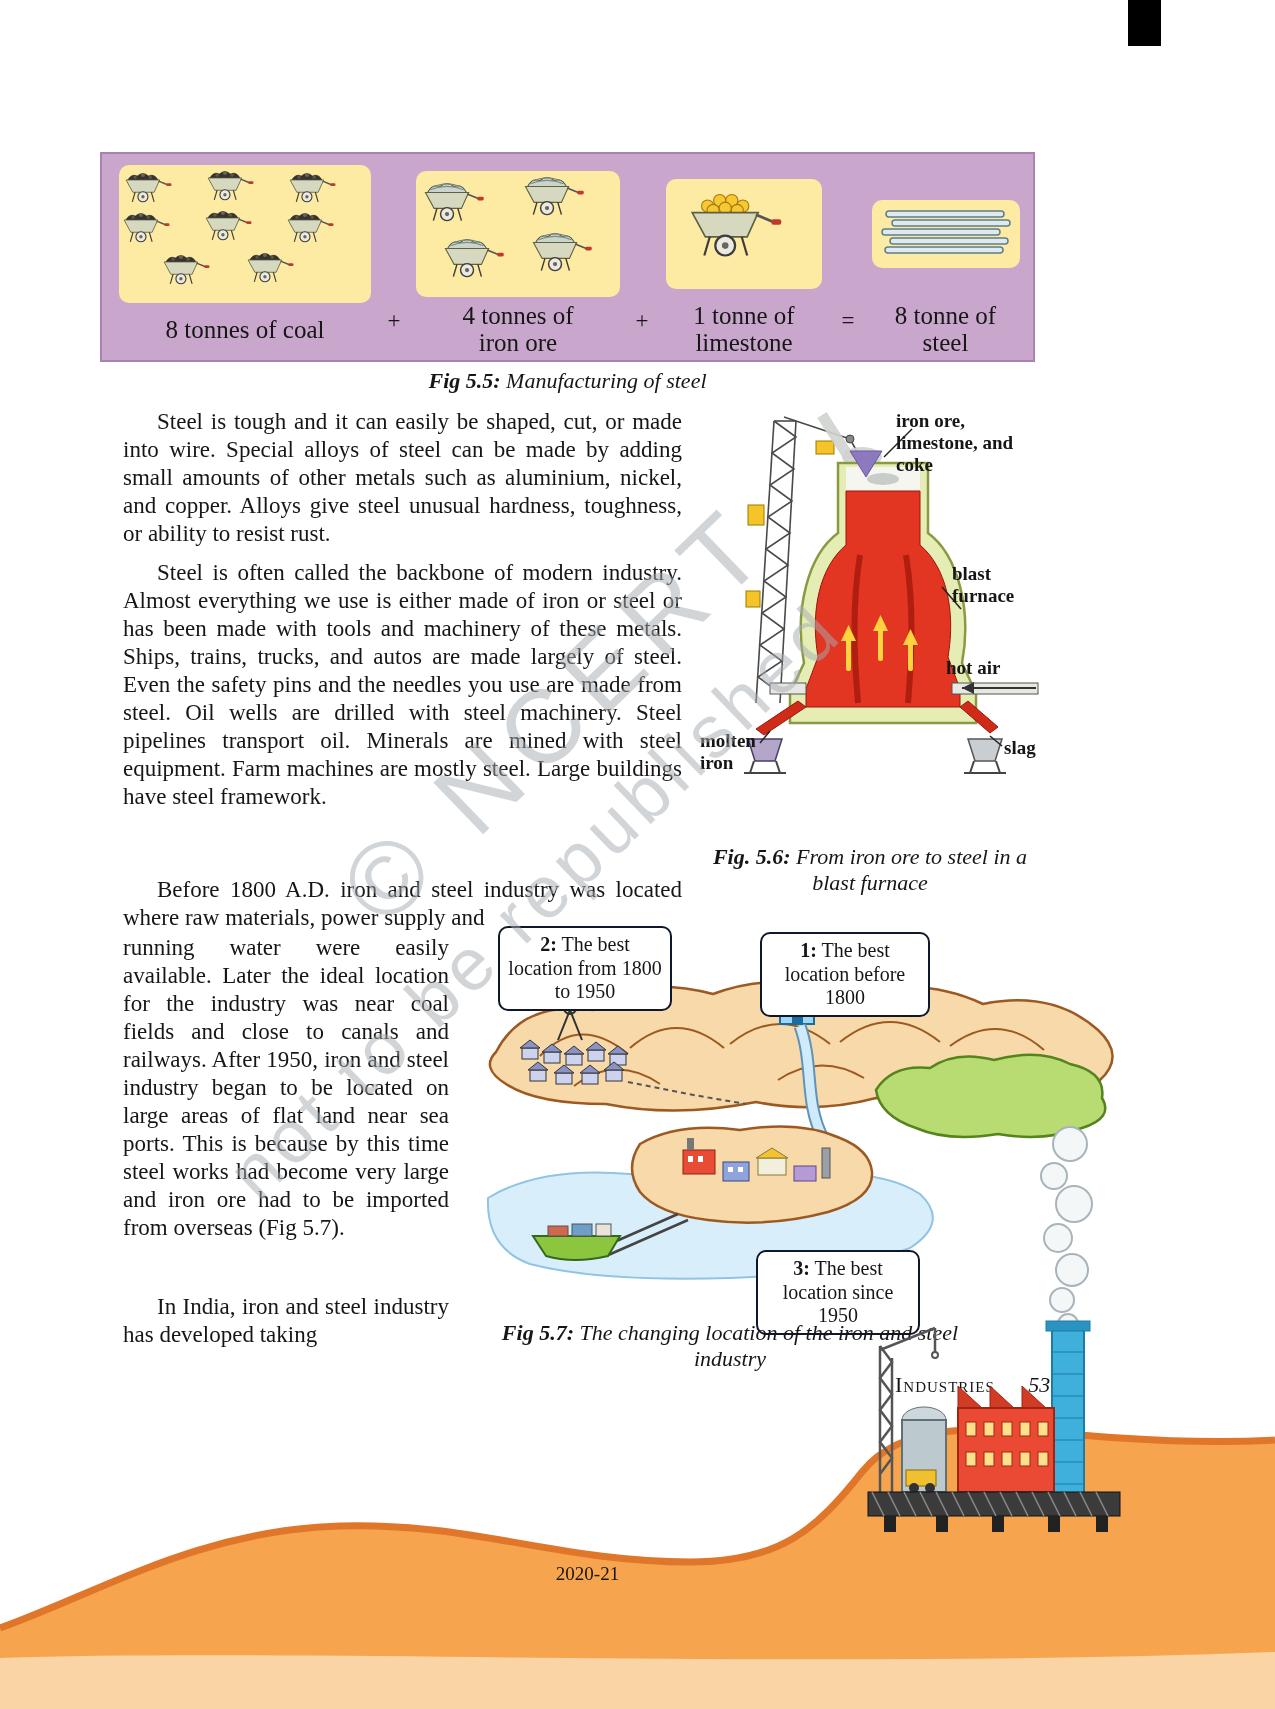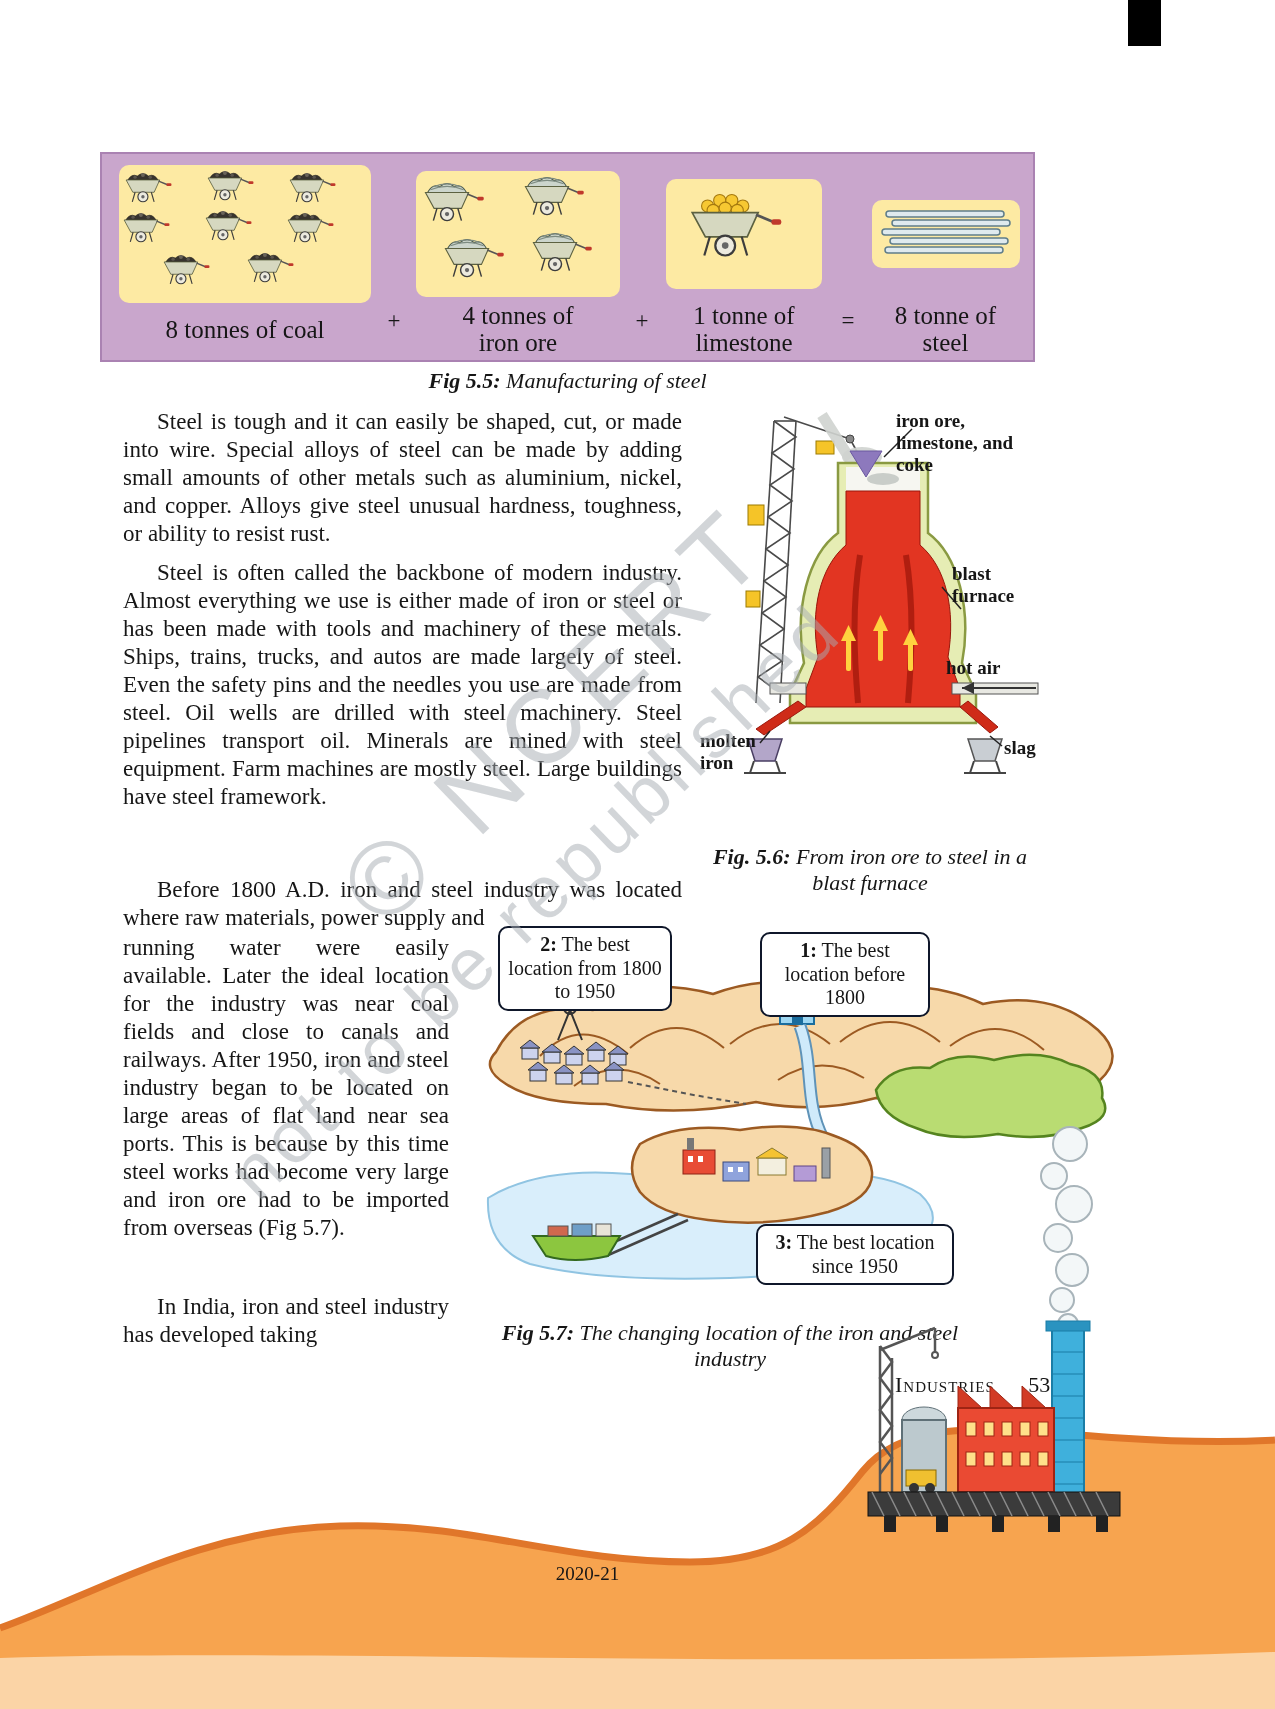--- a/index.html
+++ b/index.html
@@ -41,21 +41,21 @@
   .fig57{position:absolute;left:478px;top:922px;width:648px;height:382px;}
   .fig57 svg.landscape{position:absolute;left:0;top:30px;}
   .callout{position:absolute;background:#fff;border:2px solid #0f172a;border-radius:10px;
            padding:5px 8px;text-align:center;font-size:20px;line-height:1.18;box-sizing:border-box;}
   .fig57-caption{position:absolute;left:480px;top:1320px;width:500px;text-align:center;
                  font-size:22px;line-height:1.2;}
 
   
   .pagefoot{position:absolute;left:895px;top:1372px;font-size:22px;}
   .pagefoot .head{font-variant:small-caps;letter-spacing:1px;}
-  .pagefoot .num{margin-left:28px;}
+  .pagefoot .num{margin-left:28px;font-style:italic;}
   .year{position:absolute;left:0;top:1563px;width:1175px;text-align:center;font-size:19px;z-index:6;}
   .bottom-art{position:absolute;left:0;top:1100px;pointer-events:none;}
 
   .watermark{position:absolute;left:120px;top:1060px;transform:rotate(-44deg);transform-origin:0 0;
              color:#a7adb3;opacity:.5;z-index:40;pointer-events:none;white-space:nowrap;
              font-family:"Liberation Sans","DejaVu Sans",sans-serif;}
   .wm1{font-size:104px;letter-spacing:12px;margin-left:280px;line-height:1.05;}
   .wm2{font-size:74px;letter-spacing:6px;margin-top:22px;}
 </style>
 </head>
@@ -319,21 +319,21 @@
       <rect x="94" y="272" width="20" height="12" fill="#6f9fc8" stroke="#555"></rect>
     </svg>
     <div class="callout" style="left:20px;top:4px;width:174px">
       <b>2:</b>
       <span>The best location from 1800 to 1950</span>
     </div>
     <div class="callout" style="left:282px;top:10px;width:170px">
       <b>1:</b>
       <span>The best location before 1800</span>
     </div>
-    <div class="callout" style="left:278px;top:302px;width:198px">
+    <div class="callout" style="left:278px;top:328px;width:164px">
       <b>3:</b>
       <span>The best location since 1950</span>
     </div>
   </div>
 
   <div class="fig57-caption">
     <span class="capb">Fig 5.7:</span>
     <span class="capi">The changing location of the iron and steel industry</span>
   </div>
 

